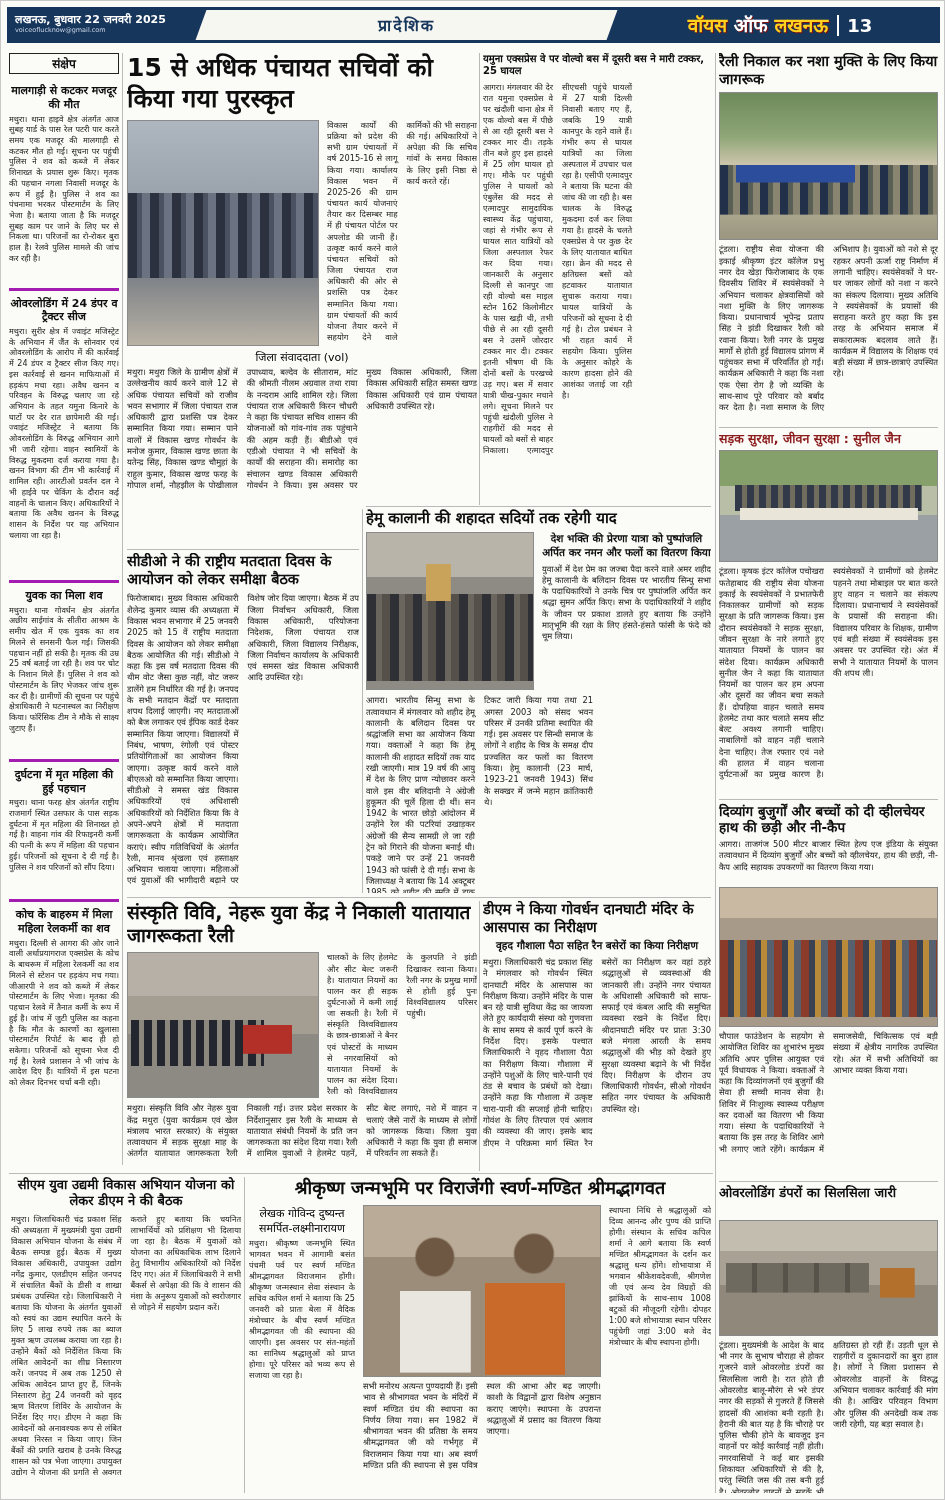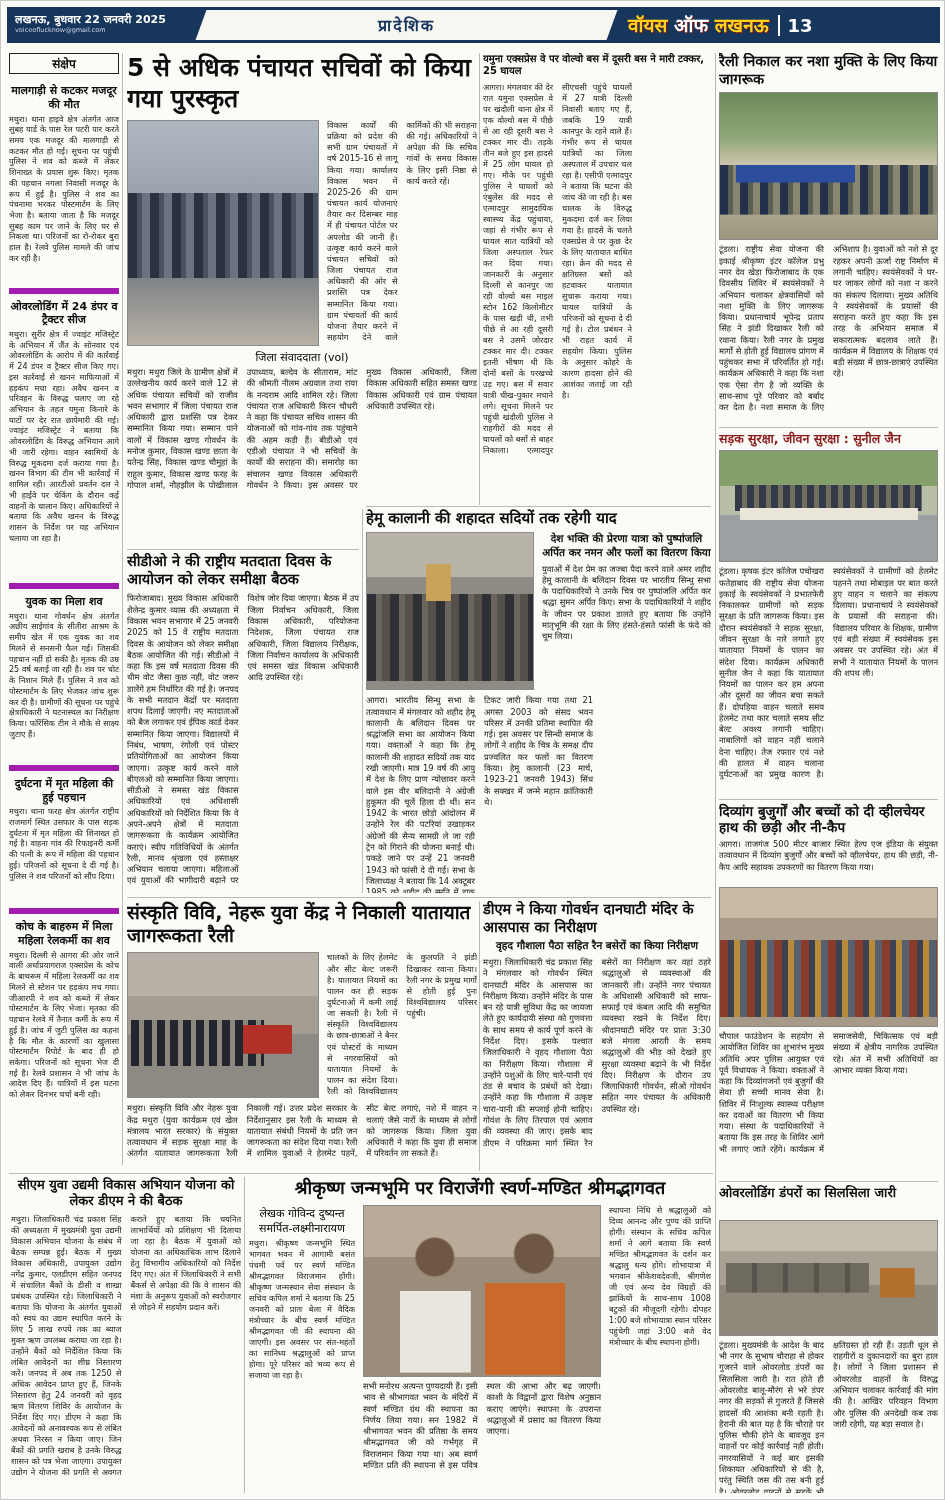--- a/index.html
+++ b/index.html
@@ -5,41 +5,41 @@
   *{margin:0;padding:0;box-sizing:border-box}
   body{background:#e9e9e9;font-family:"DejaVu Sans",sans-serif}
   .page{position:relative;width:945px;height:1500px;background:#fbfbf8;border:1px solid #c8c8c8;overflow:hidden;margin:0 auto}
   
   .hdr{position:absolute;left:6px;top:6px;width:933px;height:36px;background:#17365c;display:flex;align-items:stretch}
   .hdr-left{width:178px;color:#fff;padding:4px 0 0 8px}
   .hdr-date{font-size:11px;font-weight:700;white-space:nowrap}
   .hdr-contact{font-size:6.5px;color:#c7d3e4}
   .hdr-center{flex:1;background:#f7f7f2;margin:3px 16px;transform:skewX(-20deg);display:flex;align-items:center;justify-content:center}
   .hdr-center span{transform:skewX(20deg);font-size:16px;font-weight:700;color:#17365c;letter-spacing:2px}
-  .hdr-right{width:312px;display:flex;align-items:center;justify-content:flex-start;gap:9px;padding-right:8px}
+  .hdr-right{width:312px;display:flex;align-items:center;justify-content:center;gap:9px;padding-right:8px}
   .masthead{font-size:19px;font-weight:700;color:#ffd21f;text-shadow:1px 1px 0 #7a1010;white-space:nowrap}
   .masthead .m2{color:#ffffff}
   .pageno{font-size:18px;font-weight:700;color:#fff;border-left:2px solid #fff;padding-left:8px}
   
   .vr{position:absolute;width:1px;background:#b9b9b9}
   .hrule{position:absolute;height:1px;background:#b9b9b9}
   
   .art{position:absolute;overflow:hidden}
   .hl{font-weight:700;color:#0e0e0e;line-height:1.22}
   .subhl{font-weight:700;font-size:10.5px;line-height:1.3;text-align:center;color:#111}
   .byline{font-size:11px;font-weight:400;text-align:center;margin:3px 0}
   .body{font-size:8.3px;line-height:1.36;text-align:justify;color:#222;column-fill:auto;overflow:hidden}
   .cols2{column-count:2;column-gap:9px}
   .cols3{column-count:3;column-gap:9px}
   .photo{position:relative;border:1px solid #8a8a8a;background:#9aa0a8;background-repeat:no-repeat}
   
   .sidebar{position:absolute;left:8px;top:52px;width:110px;height:1112px;overflow:hidden}
   .sb-title{border:1.5px solid #222;text-align:center;font-weight:700;font-size:12px;padding:1px 0;margin-bottom:4px;color:#111}
   .brief{padding-top:3px}
-  .brief + .brief{border-top:6px solid #a21caf;margin-top:5px}
+  .brief + .brief{border-top:3px solid #a21caf;margin-top:5px}
   .brief-hl{font-size:11px;font-weight:700;text-align:center;line-height:1.25;margin:3px 0 3px;color:#0e0e0e}
   .brief-body{font-size:8px;line-height:1.34;text-align:justify;color:#222;overflow:hidden}
   .maroon{color:#8c1d1d}
   
   .ph-award{background-image:repeating-linear-gradient(90deg,#2c3140 0 9px,#4a5160 9px 14px,#6b7383 14px 22px),linear-gradient(180deg,#aeb6bf 0%,#99a1ab 35%,#6f7680 62%,#b9b2a5 100%);background-size:100% 38%,100% 100%;background-position:0 52%,0 0}
   .ph-nasha{background-image:linear-gradient(#2b4d9b,#2b4d9b),repeating-linear-gradient(90deg,#23304a 0 8px,#5a5f55 8px 13px,#8a8570 13px 20px),linear-gradient(180deg,#6e8a5a 0%,#8fa677 30%,#c9c3a9 48%,#9b967f 100%);background-size:55% 12%,100% 34%,100% 100%;background-position:16% 56%,0 74%,0 0}
   .ph-sadak{background-image:linear-gradient(#e9e5d8,#e9e5d8),repeating-linear-gradient(90deg,#323a4a 0 7px,#716d5e 7px 12px),linear-gradient(180deg,#86a06c 0 32%,#b9bfa6 32% 58%,#9aa0a4 58% 100%);background-size:82% 11%,86% 24%,100% 100%;background-position:50% 58%,50% 40%,0 0}
   .ph-hemu{background-image:linear-gradient(#c9a35a,#c9a35a),repeating-linear-gradient(90deg,#2e3036 0 9px,#6a665e 9px 15px,#55504a 15px 23px),linear-gradient(180deg,#b9b4aa 0 28%,#8e8a84 28% 100%)
 ;background-size:15% 24%,100% 56%,100% 100%;background-position:42% 26%,0 88%,0 0}
   .ph-rally{background-image:linear-gradient(#b23028,#b23028),repeating-linear-gradient(90deg,#23262e 0 8px,#8c887e 8px 13px),linear-gradient(180deg,#b6b0a6 0 30%,#a39d92 30% 56%,#8d8a83 56% 100%);background-size:26% 20%,70% 32%,100% 100%;background-position:82% 62%,6% 68%,0 0}
@@ -105,21 +105,21 @@
       <h3 class="brief-hl">दुर्घटना में मृत महिला की हुई पहचान</h3>
       <p class="brief-body" style="height:96px">मथुरा। थाना फरह क्षेत्र अंतर्गत राष्ट्रीय राजमार्ग स्थित उसफार के पास सड़क दुर्घटना में मृत महिला की शिनाख्त हो गई है। वाहना गांव की रिफाइनरी कर्मी की पत्नी के रूप में महिला की पहचान हुई। परिजनों को सूचना दे दी गई है। पुलिस ने शव परिजनों को सौंप दिया।</p>
     </div>
     <div class="brief">
       <h3 class="brief-hl">कोच के बाहरुम में मिला महिला रेलकर्मी का शव</h3>
       <p class="brief-body" style="height:238px">मथुरा। दिल्ली से आगरा की ओर जाने वाली अर्धाप्रयागराज एक्सप्रेस के कोच के बाथरूम में महिला रेलकर्मी का शव मिलने से स्टेशन पर हड़कंप मच गया। जीआरपी ने शव को कब्जे में लेकर पोस्टमार्टम के लिए भेजा। मृतका की पहचान रेलवे में तैनात कर्मी के रूप में हुई है। जांच में जुटी पुलिस का कहना है कि मौत के कारणों का खुलासा पोस्टमार्टम रिपोर्ट के बाद ही हो सकेगा। परिजनों को सूचना भेज दी गई है। रेलवे प्रशासन ने भी जांच के आदेश दिए हैं। यात्रियों में इस घटना को लेकर दिनभर चर्चा बनी रही।</p>
     </div>
   </aside>
 
   <section class="art" style="left:126px;top:52px;width:350px;height:448px">
-    <h1 class="hl" style="font-size:25px;margin-bottom:6px">5 से अधिक पंचायत सचिवों को किया गया पुरस्कृत</h1>
+    <h1 class="hl" style="font-size:25px;margin-bottom:6px">15 से अधिक पंचायत सचिवों को किया गया पुरस्कृत</h1>
     <div class="row" style="height:226px">
       <div class="photo ph-award" style="width:192px;height:226px"></div>
       <div class="body cols2" style="flex:1;height:226px;font-size:8.2px">विकास कार्यों की प्रक्रिया को प्रदेश की सभी ग्राम पंचायतों में वर्ष 2015-16 से लागू किया गया। कार्यालय विकास भवन में 2025-26 की ग्राम पंचायत कार्य योजनाएं तैयार कर दिसम्बर माह में ही पंचायत पोर्टल पर अपलोड की जानी हैं। उत्कृष्ट कार्य करने वाले पंचायत सचिवों को जिला पंचायत राज अधिकारी की ओर से प्रशस्ति पत्र देकर सम्मानित किया गया। ग्राम पंचायतों की कार्य योजना तैयार करने में सहयोग देने वाले कार्मिकों की भी सराहना की गई। अधिकारियों ने अपेक्षा की कि सचिव गांवों के समग्र विकास के लिए इसी निष्ठा से कार्य करते रहें।</div>
     </div>
     <div class="byline">जिला संवाददाता (vol)</div>
     <div class="body cols3" style="height:126px">मथुरा। मथुरा जिले के ग्रामीण क्षेत्रों में उल्लेखनीय कार्य करने वाले 12 से अधिक पंचायत सचिवों को राजीव भवन सभागार में जिला पंचायत राज अधिकारी द्वारा प्रशस्ति पत्र देकर सम्मानित किया गया। सम्मान पाने वालों में विकास खण्ड गोवर्धन के मनोज कुमार, विकास खण्ड छाता के यतेन्द्र सिंह, विकास खण्ड चौमुहां के राहुल कुमार, विकास खण्ड फरह के गोपाल शर्मा, नौहझील के पोखीलाल उपाध्याय, बल्देव के सीताराम, मांट की श्रीमती नीलम अग्रवाल तथा राया के नन्दराम आदि शामिल रहे। जिला पंचायत राज अधिकारी किरन चौधरी ने कहा कि पंचायत सचिव शासन की योजनाओं को गांव-गांव तक पहुंचाने की अहम कड़ी हैं। बीडीओ एवं एडीओ पंचायत ने भी सचिवों के कार्यों की सराहना की। समारोह का संचालन खण्ड विकास अधिकारी गोवर्धन ने किया। इस अवसर पर मुख्य विकास अधिकारी, जिला विकास अधिकारी सहित समस्त खण्ड विकास अधिकारी एवं ग्राम पंचायत अधिकारी उपस्थित रहे।</div>
   </section>
 
   <section class="art" style="left:126px;top:552px;width:232px;height:340px">
     <h2 class="hl" style="font-size:14.5px;margin-bottom:5px">सीडीओ ने की राष्ट्रीय मतदाता दिवस के आयोजन को लेकर समीक्षा बैठक</h2>

